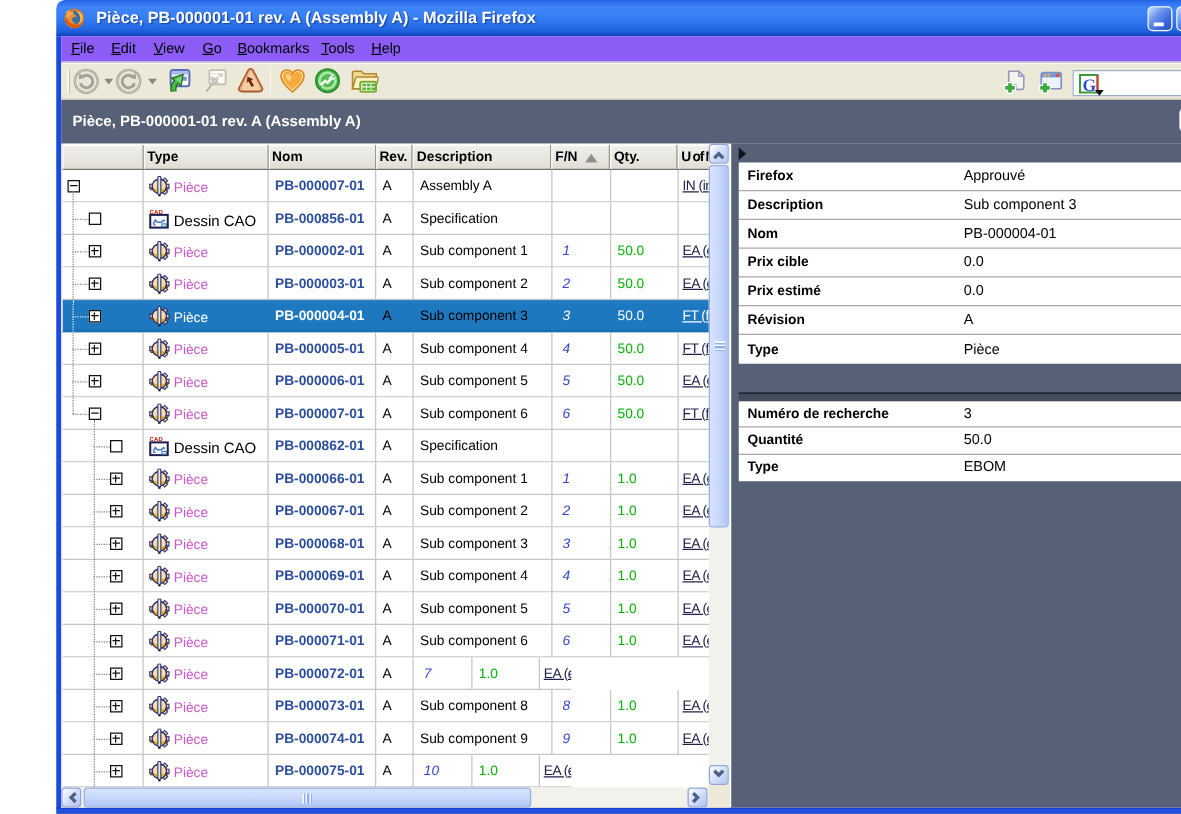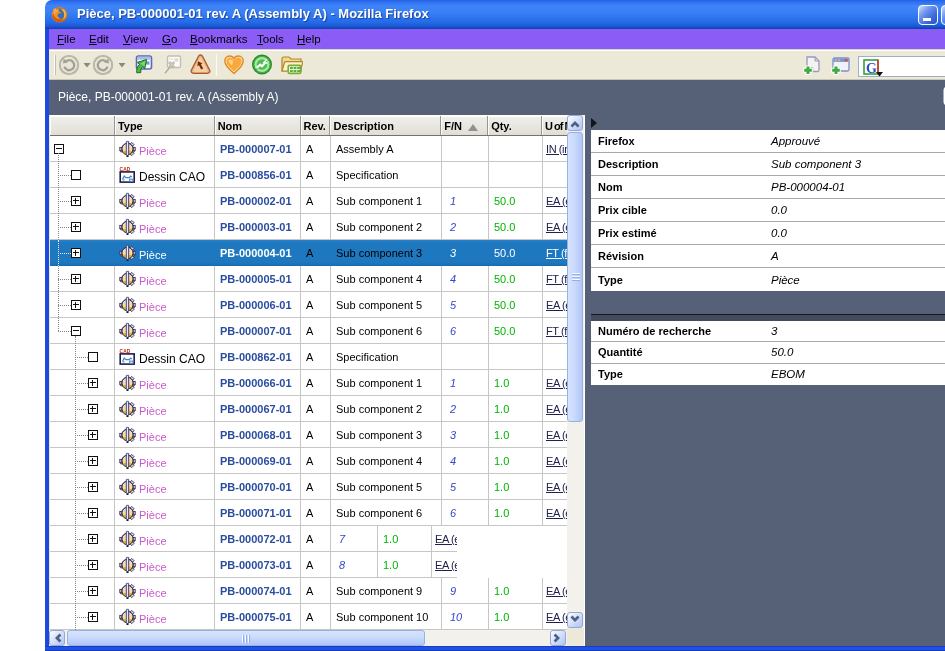--- a/index.html
+++ b/index.html
@@ -27,29 +27,29 @@
 #menubar .m{position:absolute;top:4px;}
 
 #toolbar{position:absolute;left:4px;top:51px;width:937px;height:29px;background:#ece9d8;
  border-bottom:1px solid #c9c5b2;}
 #toolbar svg{position:absolute;}
 #tsep{position:absolute;left:167px;top:3px;width:1px;height:22px;background:#c9c5b2;border-right:1px solid #fbfaf4;}
 #grip{position:absolute;left:5px;top:4px;width:2px;height:20px;border-left:1px solid #fff;border-right:1px solid #c5c1ae;}
 #sbox{position:absolute;left:809px;top:5px;width:129px;height:21px;background:#fff;border:1px solid #9db0c4;}
 
 #phead{position:absolute;left:4px;top:80px;width:937px;height:35px;background:#566076;}
-#phead .txt{position:absolute;left:9px;top:10px;color:#fff;font-weight:normal;font-size:12px;}
+#phead .txt{position:absolute;left:9px;top:10px;color:#fff;font-weight:bold;font-size:12px;}
 
 #panel{position:absolute;left:540px;top:115px;width:401px;height:531px;background:#566076;}
 #ptri{position:absolute;left:6px;top:3px;width:0;height:0;border-left:6px solid #10131c;border-top:5px solid transparent;border-bottom:5px solid transparent;}
 .ptable{position:absolute;left:6px;width:388px;background:#fff;}
 .prow{position:relative;border-bottom:1px solid #a9a9a9;}
 .prow:last-child{border-bottom:none;}
 .plab{position:absolute;left:7px;top:50%;transform:translateY(-50%);font-size:11px;font-weight:bold;color:#000;}
-.pval{position:absolute;left:180px;top:50%;transform:translateY(-50%);font-size:11.5px;color:#000;font-style:italic;}
+.pval{position:absolute;left:180px;top:50%;transform:translateY(-50%);font-size:11.5px;color:#000;}
 #pband{position:absolute;left:6px;top:199px;width:388px;height:8px;background:#434c5d;border-top:1px solid #14181f;border-bottom:1px solid #14181f;}
 
 #tablearea{position:absolute;left:4px;top:115px;width:535px;height:531px;background:#ece9d8;}
 #thead{position:absolute;left:1px;top:0;width:518px;height:21px;background:linear-gradient(180deg,#f0efeb 0%,#e7e4de 70%,#e0ddd5 100%);border-top:1px solid #fdfdfa;border-bottom:1px solid #73736b;display:flex;}
 #thead .hc{position:relative;height:100%;border-right:1px solid #989690;box-shadow:inset 1px 1px 0 #fdfdfa;font-size:11px;font-weight:bold;padding:4px 0 0 3px;white-space:nowrap;overflow:hidden;}
 #grid{position:absolute;left:1px;top:21px;width:518px;height:494px;background:#fff;overflow:hidden;}
 .row{position:absolute;left:0;width:519px;height:26px;display:flex;background:#fff;}
 .row.sel{background:linear-gradient(180deg,#2a80c8 0%,#1e78bf 12%,#1e78bf 86%,#1a6cb0 100%);}
 .c{position:relative;height:26px;border-right:1px solid #c6c6c6;border-bottom:1px solid #c6c6c6;font-size:11px;white-space:nowrap;overflow:hidden;}
 .row.sel .c{border-bottom-color:#1a6cb0;border-right-color:transparent;}
@@ -843,20 +843,23 @@
               </svg>
               <span class="t-piece">Pièce</span>
             </span>
           </div>
 <div class="c cnom">
             <span class="cell-in nom">PB-000073-01</span>
           </div>
 <div class="c crev">
             <span class="cell-in">A</span>
           </div>
+<div class="c cdesc">
+            <span class="cell-in">Sub component 8</span>
+          </div>
 <div class="c cfn">
             <span class="cell-in fn">8</span>
           </div>
 <div class="c cqty">
             <span class="cell-in qty">1.0</span>
           </div>
 <div class="c cuom">
             <span class="cell-in uom">EA (e</span>
           </div>
         </div>
@@ -907,23 +910,20 @@
                 <use href="#gico"></use>
               </svg>
               <span class="t-piece">Pièce</span>
             </span>
           </div>
 <div class="c cnom">
             <span class="cell-in nom">PB-000075-01</span>
           </div>
 <div class="c crev">
             <span class="cell-in">A</span>
-          </div>
-<div class="c cdesc">
-            <span class="cell-in">Sub component 10</span>
           </div>
 <div class="c cfn">
             <span class="cell-in fn">10</span>
           </div>
 <div class="c cqty">
             <span class="cell-in qty">1.0</span>
           </div>
 <div class="c cuom">
             <span class="cell-in uom">EA (e</span>
           </div>

